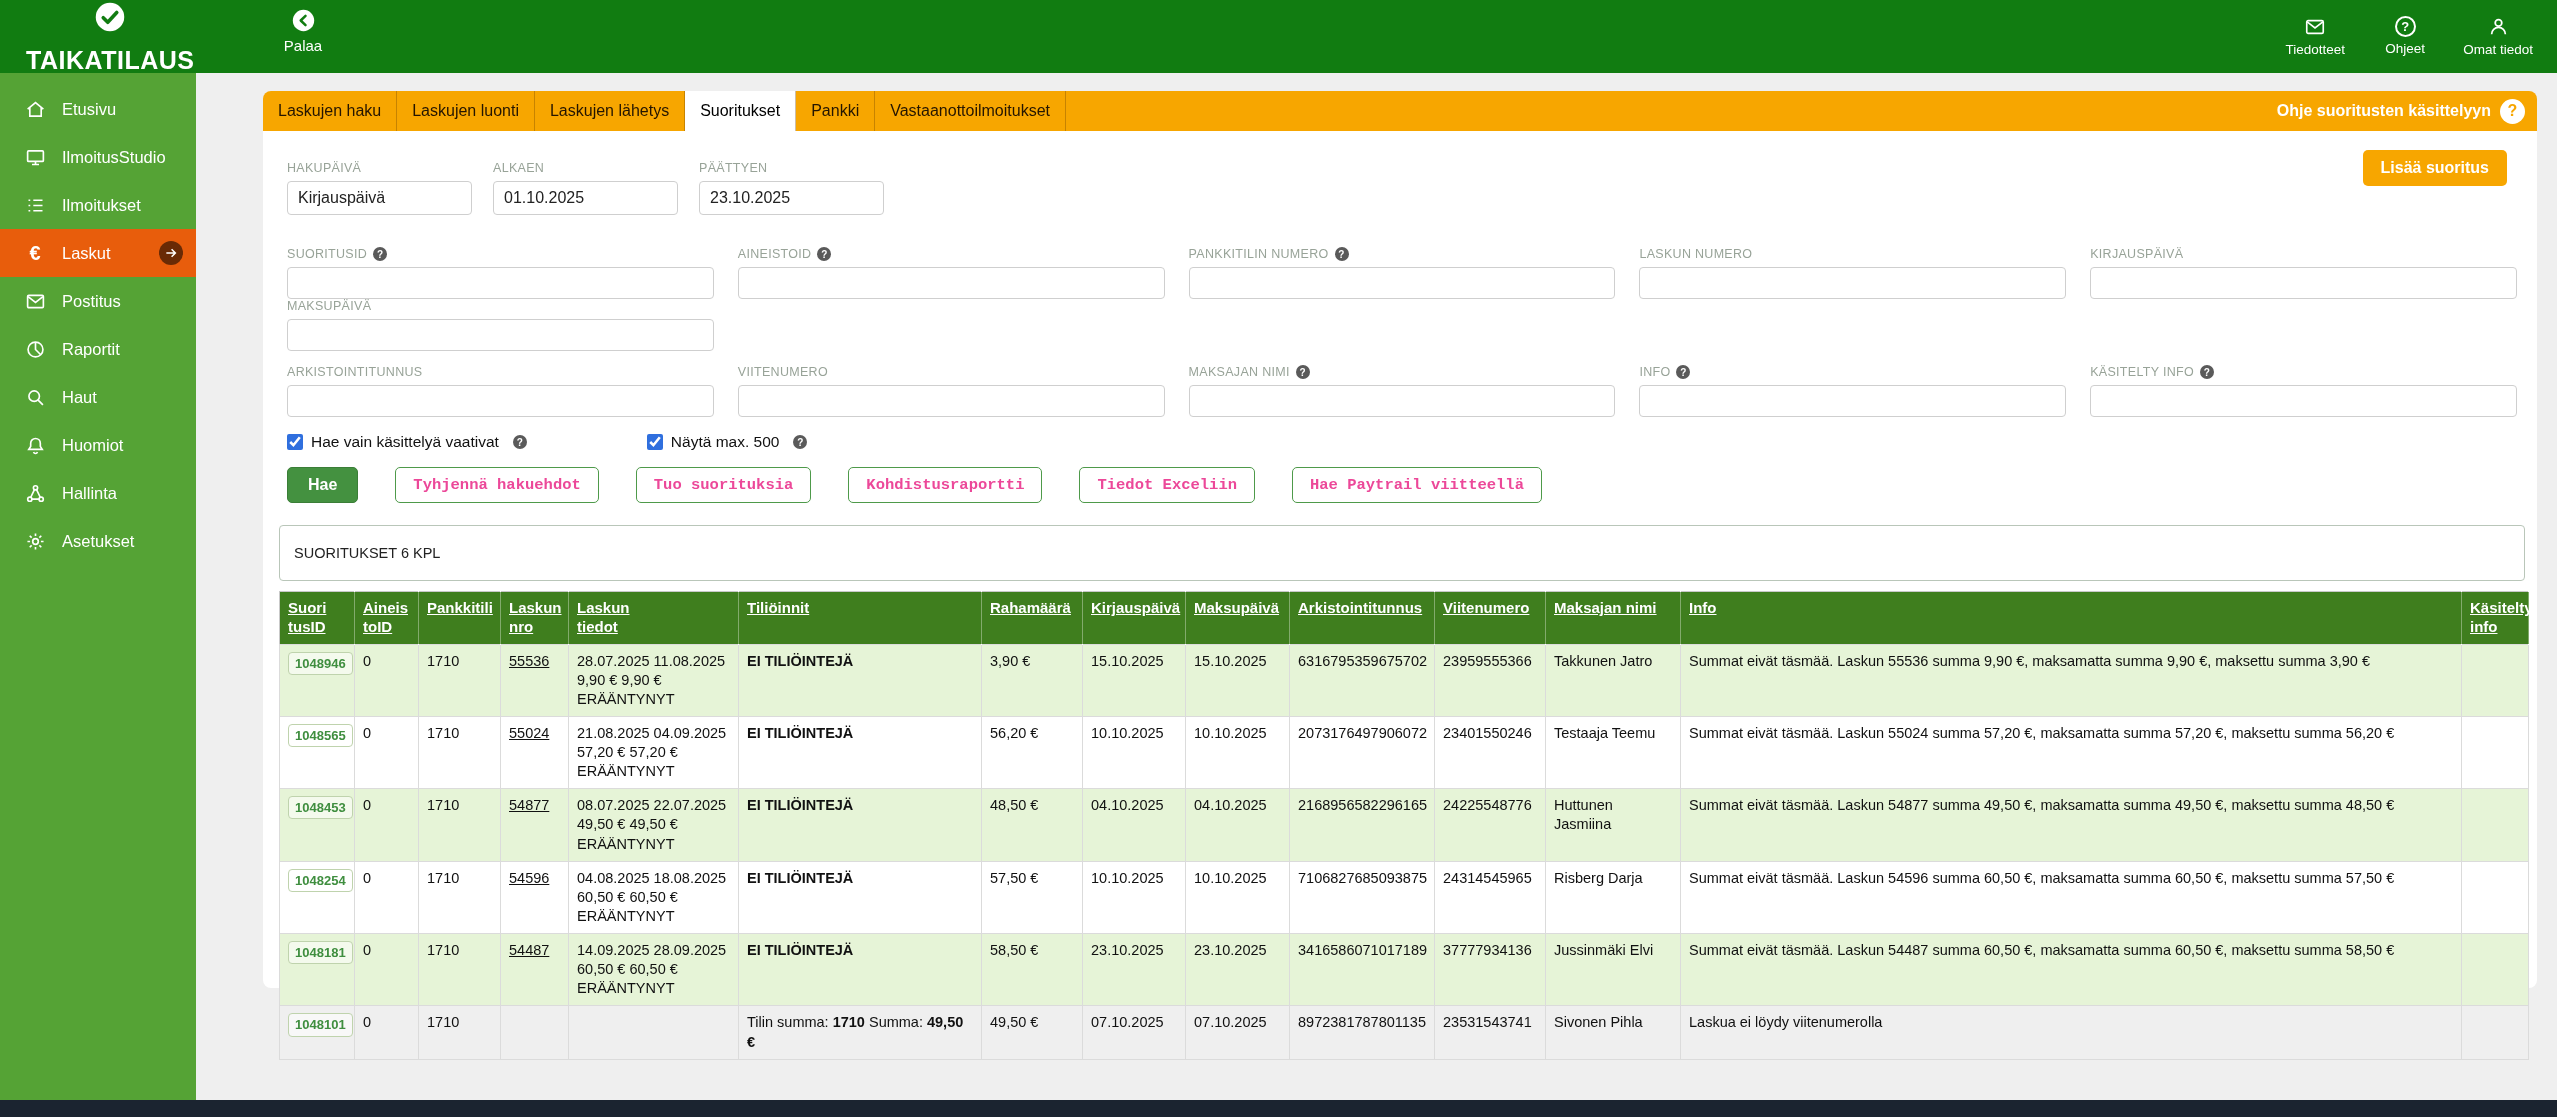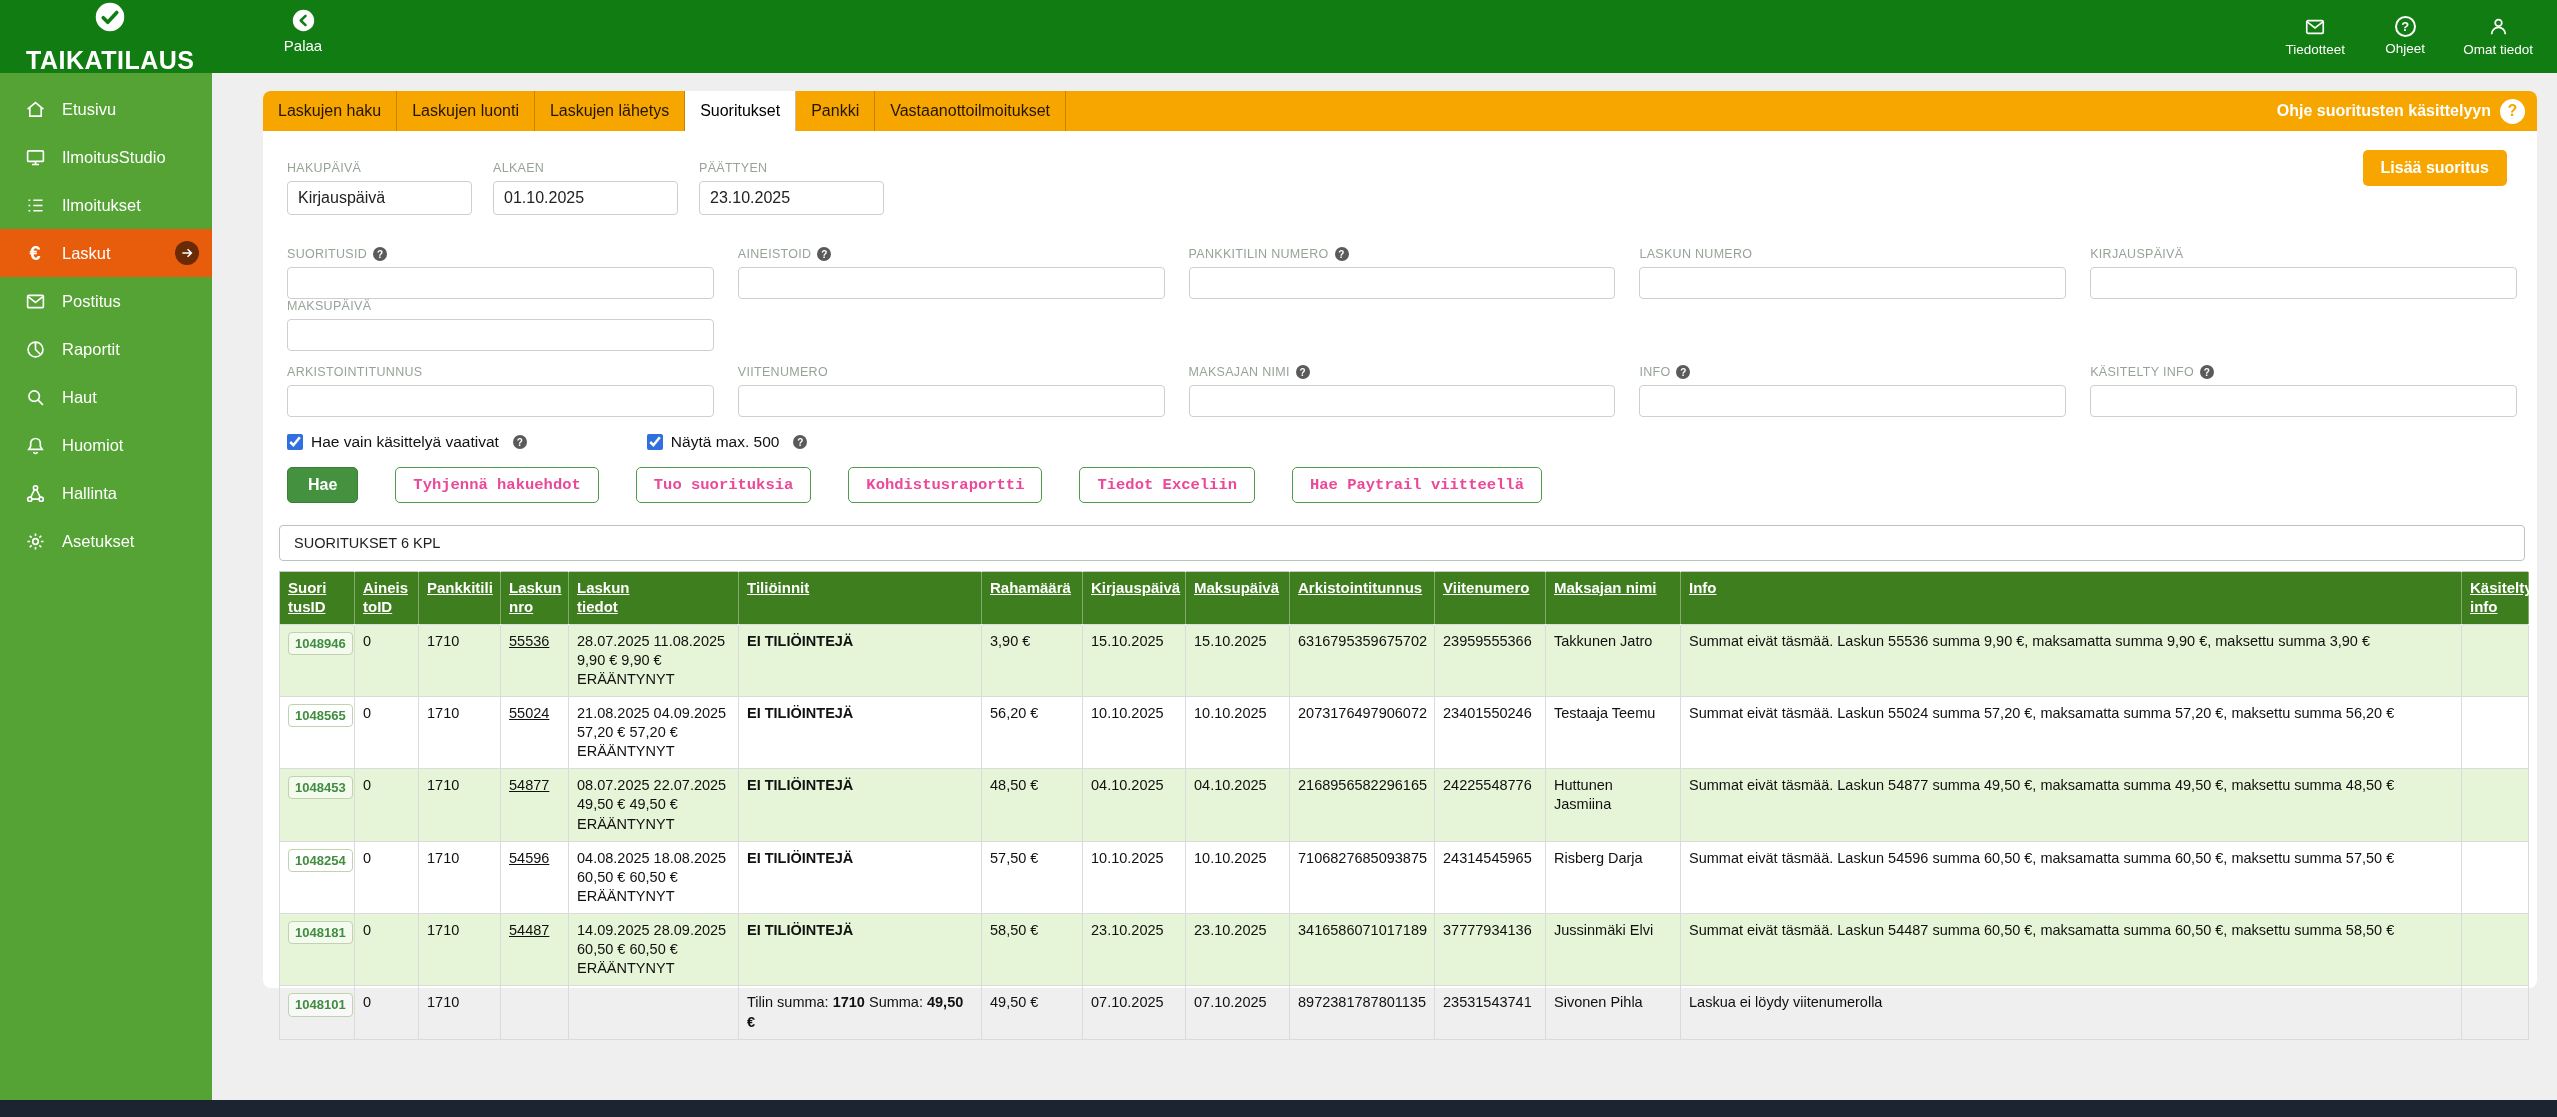--- a/index.html
+++ b/index.html
@@ -12,21 +12,21 @@
 
   
   .topbar { position:absolute; top:0; left:0; right:0; height:73px; background:#117C11; display:flex; align-items:center; z-index:6; }
   .brand { display:flex; align-items:center; gap:11px; margin-left:26px; color:#fff; font-size:25px; font-weight:bold; letter-spacing:.5px;flex-direction:column; }
   .back { position:absolute; left:268px; top:7px; width:70px; display:flex; flex-direction:column; align-items:center; gap:3px; color:#fff; font-size:15px; cursor:pointer; }
   .topbar-right { margin-left:auto; margin-right:24px; display:flex; gap:26px; }
   .topbar-item { display:flex; flex-direction:column; align-items:center; gap:4px; color:#fff; font-size:13.5px; cursor:pointer; min-width:64px; }
   .qcircle { width:21px; height:21px; border:2px solid #fff; border-radius:50%; color:#fff; font-weight:bold; font-size:13px; display:flex; align-items:center; justify-content:center; }
 
   
-  .sidebar { position:absolute; top:73px; left:0; width:212px; bottom:17px; background:#55A335; padding-top:12px; }
+  .sidebar { position:absolute; top:73px; left:0; width:196px; bottom:17px; background:#55A335; padding-top:12px; }
   .side-item { height:48px; display:flex; align-items:center; gap:16px; padding-left:24px; color:#fff; font-size:16.5px; position:relative; cursor:pointer; }
   .side-item.active { background:#E85D0C; }
   .side-icon { width:22px; display:flex; justify-content:center; align-items:center; }
   .euro-glyph { font-size:20px; font-weight:bold; color:#fff; line-height:1; }
   .arrow-badge { position:absolute; right:13px; width:24px; height:24px; border-radius:50%; background:rgba(0,0,0,.55); display:flex; align-items:center; justify-content:center; }
 
   
   .content { position:absolute; left:248px; top:73px; right:0; bottom:17px; background:#EFEFEF; padding:18px 20px 0 15px; overflow:hidden; }
 
   .tabbar { height:40px; background:#F7A600; border-radius:8px 8px 0 0; display:flex; align-items:stretch; }
@@ -52,21 +52,21 @@
   .cbrow { display:flex; gap:120px; margin:16px 8px 0 8px; align-items:center; }
   .cb { display:flex; align-items:center; gap:8px; font-size:15.5px; color:#111; cursor:pointer; }
   .cb input { width:16px; height:16px; accent-color:#2F6FDE; margin:0; }
 
   .info-dot { display:inline-flex; width:14px; height:14px; border-radius:50%; background:#5a5a5a; color:#fff; font-size:10px; font-weight:bold; align-items:center; justify-content:center; margin-left:6px; cursor:pointer; flex:none; }
 
   .btnrow { display:flex; gap:37px; margin:16px 8px 0 8px; }
   .btn-primary { height:36px; padding:0 20px; background:#449140; border:1px solid #3A7E37; color:#fff; font-weight:bold; font-size:16px; border-radius:5px; font-family:inherit; cursor:pointer; }
   .btn-outline { height:36px; padding:0 17px; background:#fff; border:1.5px solid #4E9A4A; color:#ec4899; font-weight:bold; font-size:15.5px; border-radius:5px; font-family:Liberation Mono, monospace; cursor:pointer; white-space:nowrap; }
 
-  .summary { margin:22px 0 10px 0; border:1px solid #B9C6B9; border-radius:4px; height:36px; display:flex; align-items:center; padding-left:14px; font-size:14.5px; color:#222; background:#fff; }
+  .summary { margin:22px 0 10px 0; border:1px solid #B9C6B9; border-radius:4px; height:56px; display:flex; align-items:center; padding-left:14px; font-size:14.5px; color:#222; background:#fff; }
 
   table.results { width:100%; border-collapse:collapse; table-layout:fixed; border:1px solid #C9C9C9; }
   table.results thead th { background:#3F7E1E; color:#fff; font-size:15px; text-align:left; padding:7px 8px; vertical-align:top; border-right:1px solid rgba(255,255,255,.35); line-height:1.25; }
   table.results thead th .sortlink { text-decoration:underline; font-weight:bold; cursor:pointer; }
   table.results tbody td { font-size:14.5px; color:#111; padding:7px 8px; vertical-align:top; border:1px solid #DBDBDB; line-height:1.32; overflow:hidden; }
   table.results tbody tr.alt { background:#E6F4D7; }
   .chip { display:inline-block; border:1px solid #BFD3AD; border-radius:4px; padding:2px 6px; color:#3F8E3F; font-weight:bold; font-size:13px; cursor:pointer; background:rgba(255,255,255,.55); }
   .lnro { color:#111; text-decoration:underline; cursor:pointer; }
   .b { font-weight:bold; }
 

